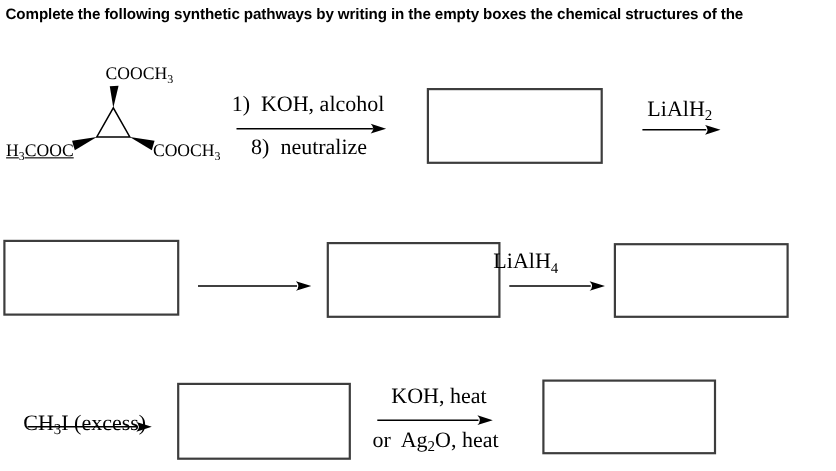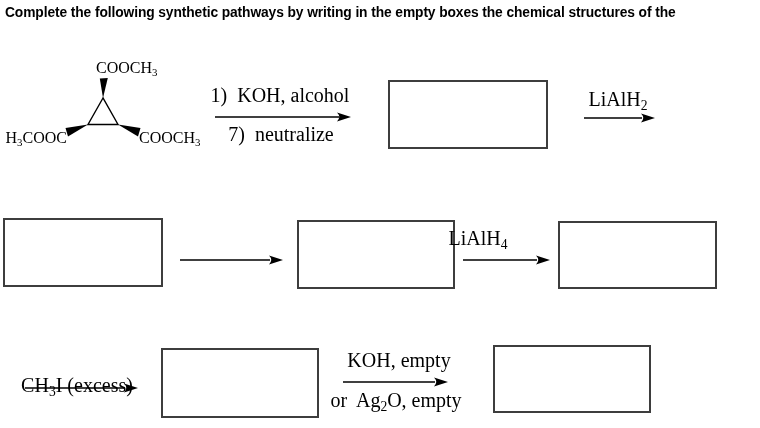--- a/index.html
+++ b/index.html
@@ -35,21 +35,21 @@
     line-height: 19px;
     white-space: pre;
     transform: translateX(-50%);
   }
   .chem {
     position: absolute;
     font-size: 16px;
     line-height: 18px;
     white-space: pre;
   }
-  .chem.right-anchor { transform: translateX(-100%); }
+  .chem.right-anchor { transform: translateX(-100%); text-decoration: underline; }
   .sub {
     font-size: 68%;
     vertical-align: -0.28em;
   }
   svg.arrow, svg.structure-svg { position: absolute; overflow: visible; }
 </style>
 </head>
 <body>
 
 <div class="page">
@@ -73,21 +73,21 @@
   <div class="box" style="left:297px;top:220px;width:158px;height:69px"></div>
   <div class="box" style="left:558px;top:221px;width:159px;height:68px"></div>
   <div class="box" style="left:161px;top:348px;width:158px;height:70px"></div>
   <div class="box" style="left:493px;top:345px;width:158px;height:68px"></div>
 
   <div class="rtext" style="left:280px;top:86px">1)  KOH, alcohol</div>
   <svg class="arrow" style="left:214px;top:109px" width="140" height="16">
     <line x1="1" y1="8" x2="125" y2="8" stroke="#000" stroke-width="1.4"></line>
     <path d="M137,8 L123,3.6 Q127.5,8 123,12.4 Z" fill="#000"></path>
   </svg>
-  <div class="rtext" style="left:281px;top:125px">7)  neutralize</div>
+  <div class="rtext" style="left:281px;top:125px">8)  neutralize</div>
 
   <div class="rtext" style="left:618px;top:90px"><span>LiAlH</span><span class="sub">2</span></div>
   <svg class="arrow" style="left:583px;top:110px" width="74" height="16">
     <line x1="1" y1="8" x2="59" y2="8" stroke="#000" stroke-width="1.4"></line>
     <path d="M72,8 L58,3.6 Q62.5,8 58,12.4 Z" fill="#000"></path>
   </svg>
 
   <svg class="arrow" style="left:179px;top:252px" width="106" height="16">
     <line x1="1" y1="8" x2="91" y2="8" stroke="#000" stroke-width="1.4"></line>
     <path d="M104,8 L90,3.6 Q94.5,8 90,12.4 Z" fill="#000"></path>
@@ -98,20 +98,20 @@
     <line x1="1" y1="8" x2="75" y2="8" stroke="#000" stroke-width="1.4"></line>
     <path d="M88,8 L74,3.6 Q78.5,8 74,12.4 Z" fill="#000"></path>
   </svg>
 
   <div class="rtext" style="left:77px;top:376px"><span>CH</span><span class="sub">3</span><span>I (excess)</span></div>
   <svg class="arrow" style="left:24px;top:380px" width="116" height="16">
     <line x1="1" y1="8" x2="101" y2="8" stroke="#000" stroke-width="1.4"></line>
     <path d="M114,8 L100,3.6 Q104.5,8 100,12.4 Z" fill="#000"></path>
   </svg>
 
-  <div class="rtext" style="left:399px;top:351px">KOH, empty</div>
+  <div class="rtext" style="left:399px;top:351px">KOH, heat</div>
   <svg class="arrow" style="left:342px;top:374px" width="108" height="16">
     <line x1="1" y1="8" x2="93" y2="8" stroke="#000" stroke-width="1.4"></line>
     <path d="M106,8 L92,3.6 Q96.5,8 92,12.4 Z" fill="#000"></path>
   </svg>
-  <div class="rtext" style="left:396px;top:391px"><span>or  Ag</span><span class="sub">2</span><span>O, empty</span></div>
+  <div class="rtext" style="left:396px;top:391px"><span>or  Ag</span><span class="sub">2</span><span>O, heat</span></div>
 
 </div>
 
 </body></html>

